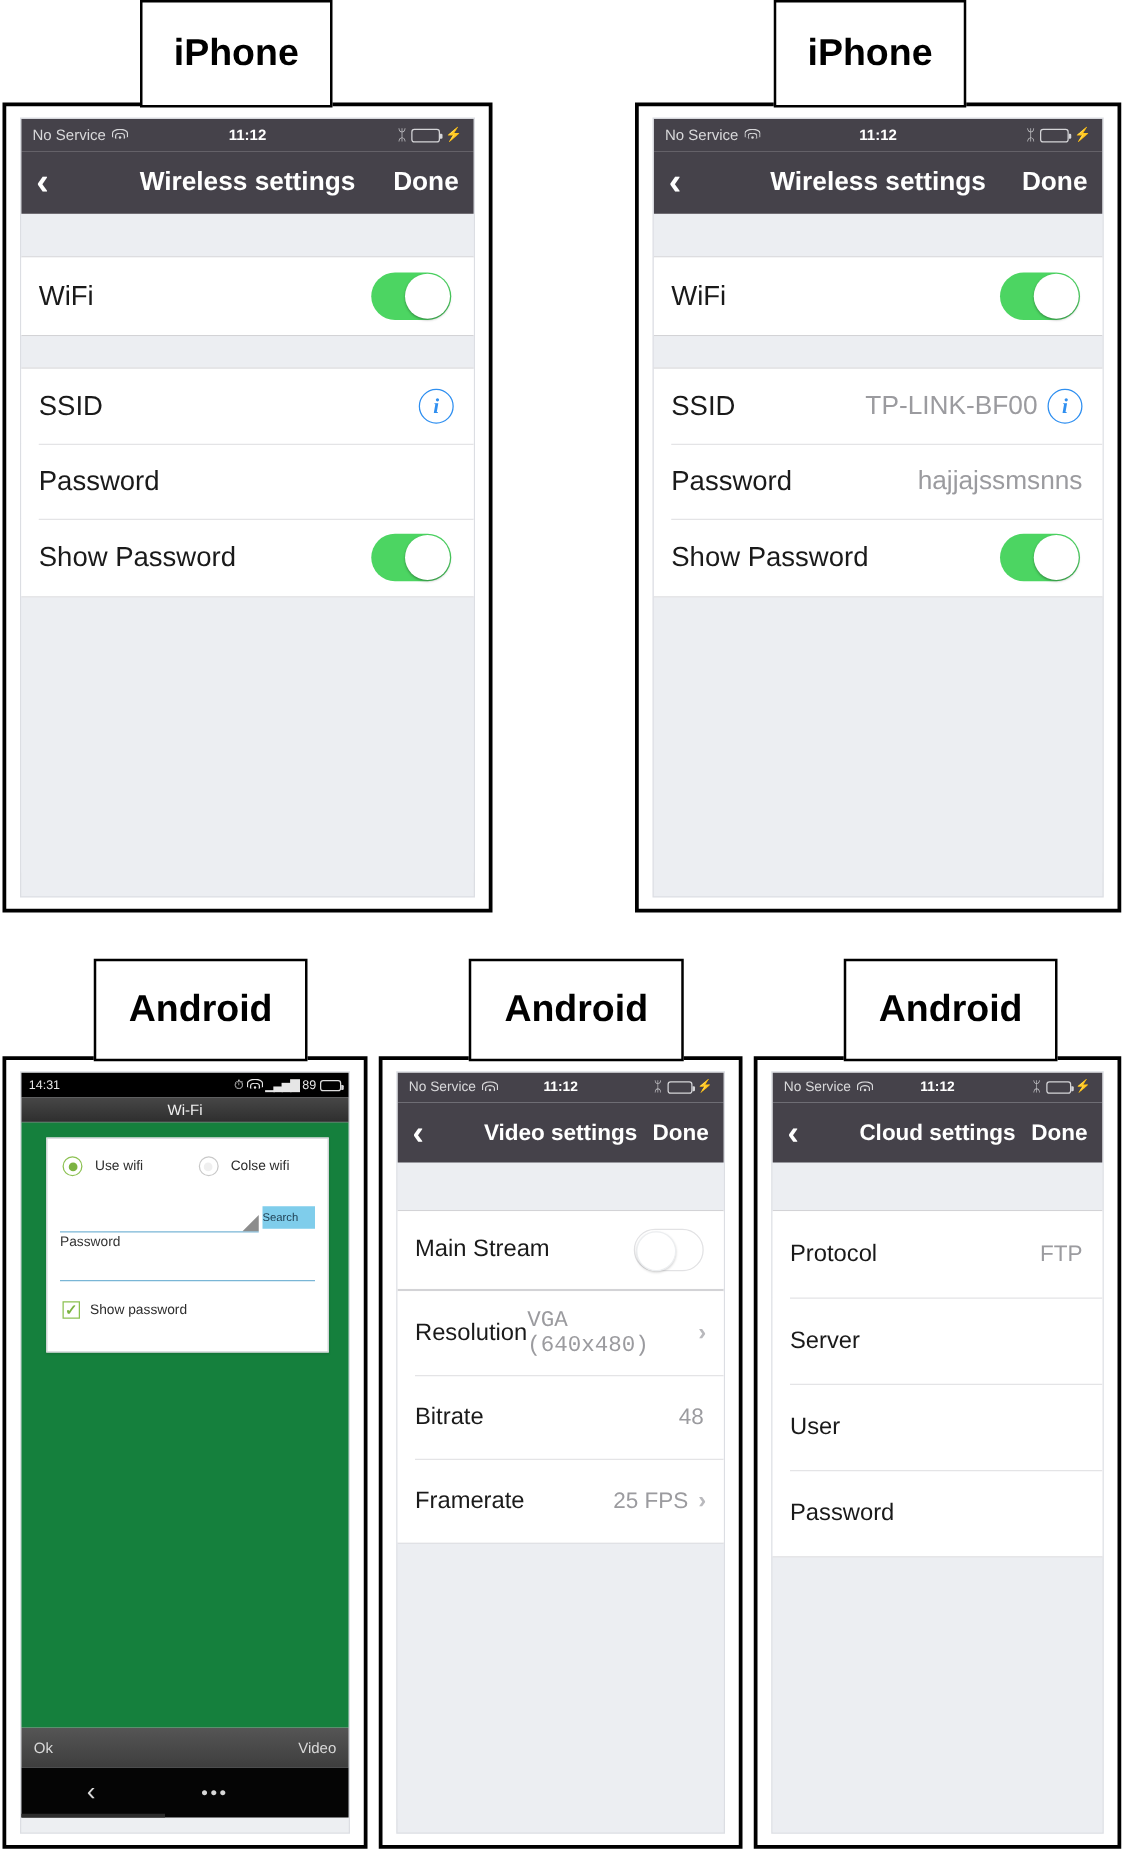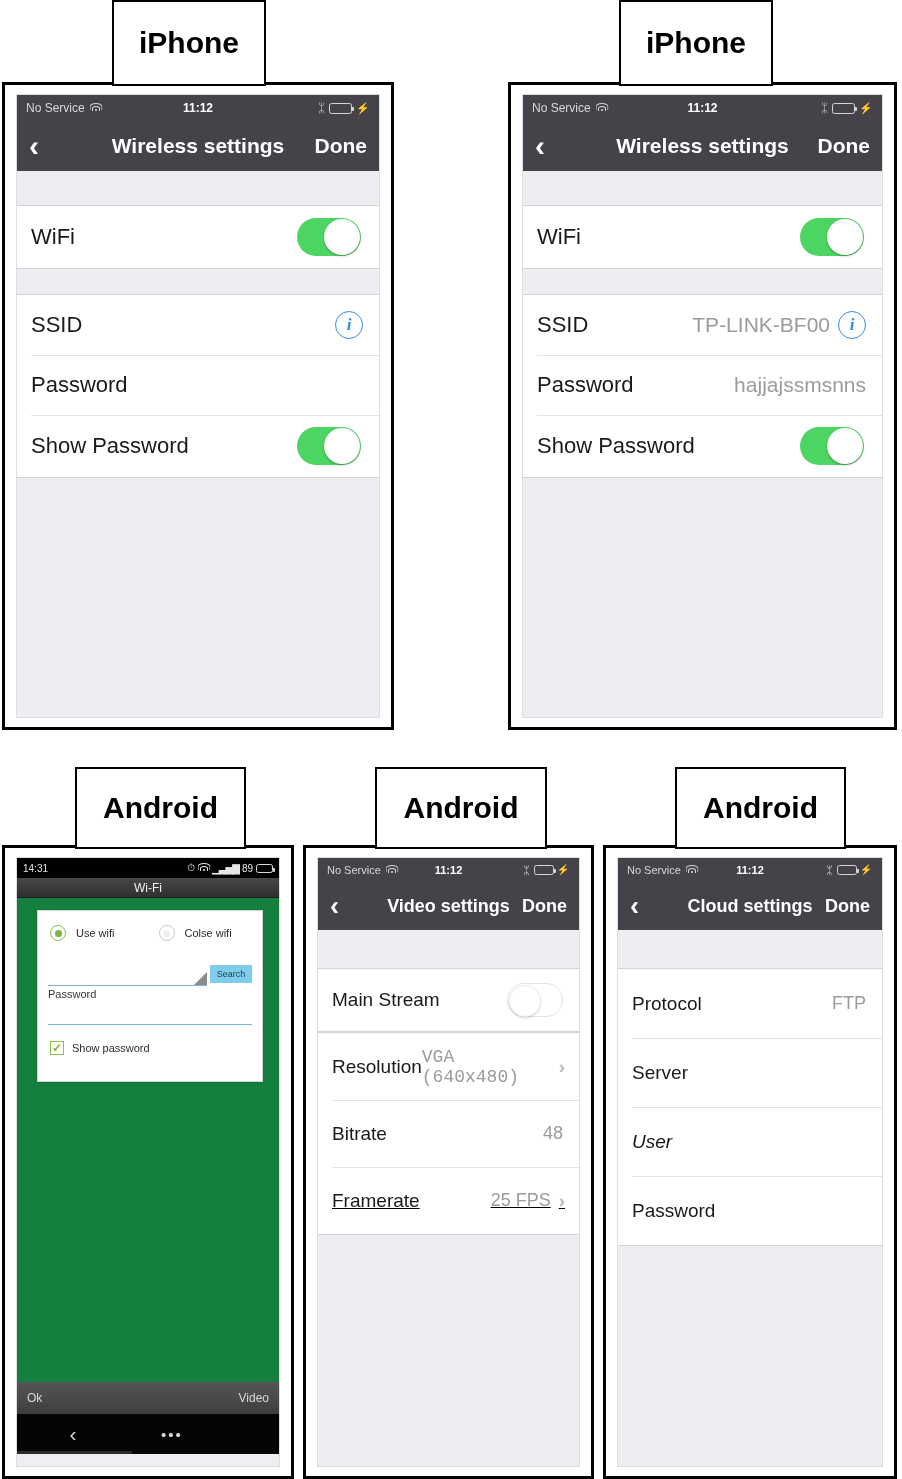--- a/index.html
+++ b/index.html
@@ -79,21 +79,21 @@
   .a-card{position:absolute;background:#fff;border:1px solid #d2d4d8;box-shadow:0 1px 2px rgba(0,0,0,.12);}
   .radio{width:16px;height:16px;border-radius:50%;border:1.5px solid #9fb98b;box-sizing:border-box;
          display:inline-flex;align-items:center;justify-content:center;flex:0 0 auto;background:#fff;}
   .radio.sel{border-color:#8cc152;}
   .radio.sel:after{content:"";width:7px;height:7px;border-radius:50%;background:#7cb342;}
   .radio.un{border-color:#c9c9c9;}
   .radio.un:after{content:"";width:7px;height:7px;border-radius:50%;background:#efefef;}
   .a-field{border-bottom:1.5px solid #7ab6d6;position:relative;}
   .a-field .handle{position:absolute;right:0;bottom:0;width:0;height:0;
                    border-left:13px solid transparent;border-bottom:13px solid #8c8c8c;}
-  .searchbtn{background:#7fcdeb;color:#1b3a4d;display:flex;align-items:center;justify-content:center;
+  .searchbtn{background:#7fcdeb;color:#1b3a4d;display:flex;align-items:center;
              font-size:9px;box-sizing:border-box;}
   .chk{width:14px;height:14px;border:1.5px solid #8cc152;background:#fff;box-sizing:border-box;
        display:flex;align-items:center;justify-content:center;color:#7cb342;font-size:12px;
        line-height:1;flex:0 0 auto;font-weight:bold;}
   .a-bottombar{background:#4a4a4a;background:linear-gradient(#555,#3e3e3e);color:#d9d9d9;
                display:flex;align-items:center;justify-content:space-between;
                padding:0 10px;box-sizing:border-box;font-size:12px;}
   .a-navbar{background:#050505;color:#d8d8d8;display:flex;align-items:center;box-sizing:border-box;position:relative;}
   .a-navbar .nb{position:absolute;font-size:15px;}
   .a-scrollhint{position:absolute;left:0;bottom:0;height:3px;width:44%;background:#2c2c2c;}
@@ -351,21 +351,21 @@
     <div class="grp">
       <div class="row" style="height:67px;padding:0 14px 0 14px;">
         <span class="lbl" style="font-size:19px;">Resolution</span>
         <span class="val" style="font-size:18px;font-family:Liberation Mono, monospace;">VGA (640x480)</span>
         <span class="chev after" style="font-size:19px;">›</span>
       </div>
       <div class="row" style="height:67px;padding:0 16px 0 14px;">
         <span class="lbl" style="font-size:19px;">Bitrate</span>
         <span class="val" style="font-size:18px;">48</span>
       </div>
-      <div class="row" style="height:67px;padding:0 14px 0 14px;text-decoration:underline;">
+      <div class="row" style="height:67px;padding:0 14px 0 14px;">
         <span class="lbl" style="font-size:19px;">Framerate</span>
         <span class="val" style="font-size:18px;">25 FPS</span>
         <span class="chev after" style="font-size:19px;">›</span>
       </div>
     </div>
 
     <div class="gap" style="height:220px;"></div>
   </div>
 </div>
 
@@ -399,21 +399,21 @@
 
     <div class="grp">
       <div class="row" style="height:69px;padding:0 16px 0 14px;">
         <span class="lbl" style="font-size:19px;">Protocol</span>
         <span class="val" style="font-size:18px;">FTP</span>
       </div>
       <div class="row" style="height:69px;padding:0 16px 0 14px;">
         <span class="lbl" style="font-size:19px;">Server</span>
         <span class="val" style="font-size:18px;"></span>
       </div>
-      <div class="row" style="height:69px;padding:0 16px 0 14px;font-style:italic;">
+      <div class="row" style="height:69px;padding:0 16px 0 14px;">
         <span class="lbl" style="font-size:19px;">User</span>
         <span class="val" style="font-size:18px;"></span>
       </div>
       <div class="row" style="height:69px;padding:0 16px 0 14px;">
         <span class="lbl" style="font-size:19px;">Password</span>
         <span class="val" style="font-size:18px;"></span>
       </div>
     </div>
 
     <div class="gap" style="height:220px;"></div>

